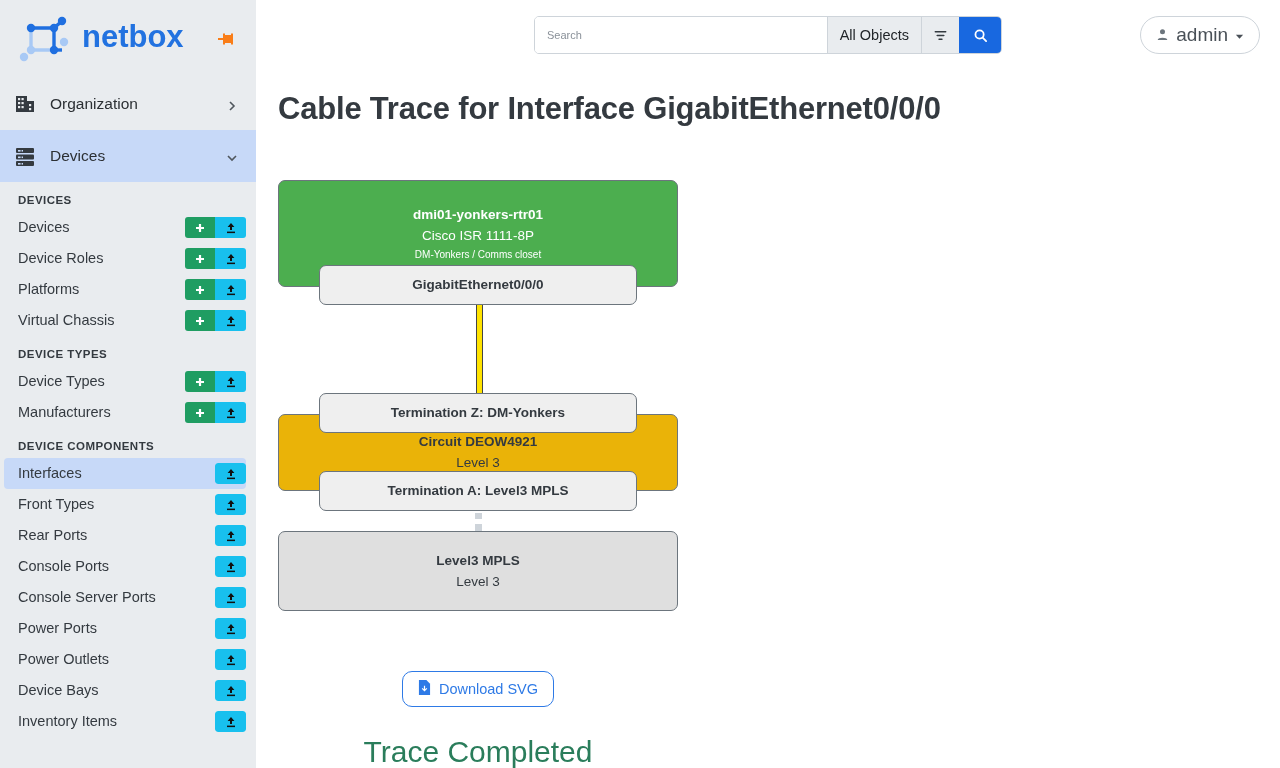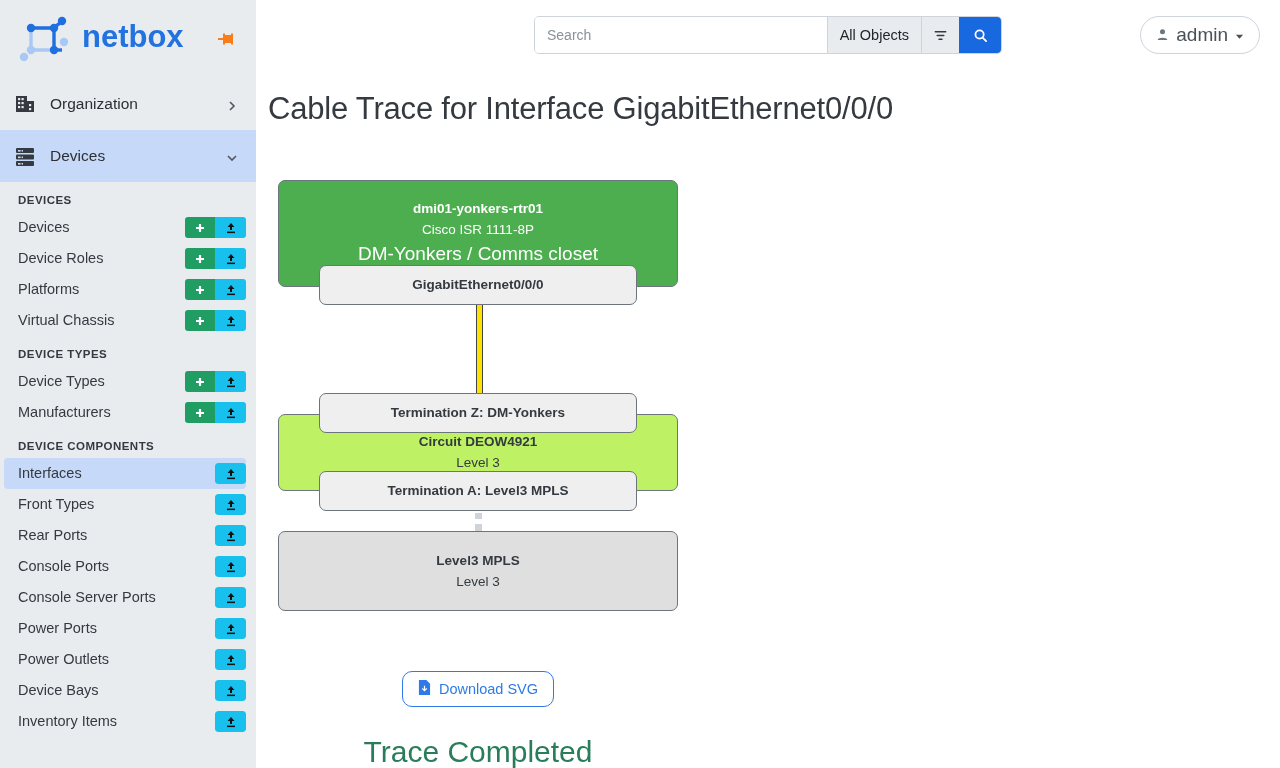--- a/index.html
+++ b/index.html
@@ -65,21 +65,21 @@
   .btn-import.solo { border-radius: 3px; }
   .btn-add svg, .btn-import svg { width: 12px; height: 12px; display: block; }
 
   
   .main { flex: 1; height: 768px; background: #fff; position: relative; overflow: hidden; }
   .topbar { height: 70px; display: flex; align-items: center; padding: 0 20px; }
   .search-wrap { margin-left: auto; margin-right: auto; display: flex; height: 38px;
     border: 1px solid #ced4da; border-radius: 5px; overflow: hidden; width: 468px; }
   .search-input {
     flex: 1; border: none; outline: none; padding: 0 12px;
-    font-size: 14px; color: #212529; background: #fff;
+    font-size: 11px; color: #212529; background: #fff;
     font-family: "Liberation Sans", sans-serif;
   }
   .search-input::placeholder { color: #8a9199; }
   .obj-select {
     display: flex; align-items: center; padding: 0 12px; background: #e9ecef;
     font-size: 14.5px; color: #212529; border-left: 1px solid #ced4da; cursor: pointer;
   }
   .filter-btn {
     width: 38px; background: #e9ecef; border-left: 1px solid #ced4da;
     display: flex; align-items: center; justify-content: center; cursor: pointer;
@@ -89,53 +89,53 @@
     align-items: center; justify-content: center; cursor: pointer;
   }
   .user-btn {
     position: absolute; right: 20px; top: 16px;
     display: flex; align-items: center; gap: 7px;
     height: 38px; padding: 0 15px; border: 1px solid #ced4da;
     border-radius: 19px; font-size: 19px; color: #495057; cursor: pointer; background: #fff;
   }
 
   .page-title {
-    font-size: 31px; font-weight: 400; color: #343a40;
-    padding: 0 0 0 12px; letter-spacing: -0.2px;
+    font-size: 31px; font-weight: 700; color: #343a40;
+    padding: 0 0 0 22px; letter-spacing: -0.2px;
   }
 
   .content { display: flex; padding: 32px 20px 0 22px; gap: 26px; }
   .trace-col { width: 400px; flex: none; position: relative; }
   .paths-col { flex: 1; }
 
   
   .node {
     border: 1px solid #6c757d; border-radius: 7px;
     display: flex; flex-direction: column; align-items: center; justify-content: center;
     position: relative;
   }
   .node-device { background: #4cae4f; height: 107px; color: #fff; }
   .node-device .n1 { font-size: 13.5px; font-weight: 700; margin-bottom: 6px; }
   .node-device .n2 { font-size: 13.5px; margin-bottom: 6px; }
-  .node-device .n3 { font-size: 19px; }
+  .node-device .n3 { font-size: 10px; }
   .node-term {
     background: #efefef; height: 40px; width: 318px; margin: -22px auto 0 auto;
     font-size: 13.5px; font-weight: 700; color: #343a40; z-index: 3;
   }
   .cable-wrap { position: relative; height: 108px; }
   .cable-line {
     position: absolute; left: 198px; top: 0; width: 7px; height: 108px;
     background: #ffe300; border-left: 1px solid #444; border-right: 1px solid #444;
   }
   .cable-info { position: absolute; left: 220px; top: 20px; }
   .cable-info .c1 { font-size: 13.5px; font-weight: 700; color: #212529; margin-bottom: 5px; }
   .cable-info .c2 { font-size: 13.5px; color: #212529; margin-bottom: 5px; }
   .cable-info .c3 { font-size: 13.5px; color: #212529; }
   .node-circuit {
-    background: #bef264; height: 77px; margin-top: -19px; z-index: 1;
+    background: #eab308; height: 77px; margin-top: -19px; z-index: 1;
   }
   .node-circuit .q1 { font-size: 13.5px; font-weight: 700; color: #343a40; margin-bottom: 6px; }
   .node-circuit .q2 { font-size: 13.5px; color: #343a40; }
   .term-over { margin: -20px auto -20px auto; z-index: 3; }
   .dots { height: 40px; display: flex; flex-direction: column; align-items: center;
     justify-content: center; gap: 5px; }
   .dots i { display: block; width: 7px; height: 7px; background: #ced4da; }
   .node-endpoint { background: #dfdfdf; height: 80px; }
   .node-endpoint .e1 { font-size: 13.5px; font-weight: 700; color: #343a40; margin-bottom: 6px; }
   .node-endpoint .e2 { font-size: 13.5px; color: #343a40; }

